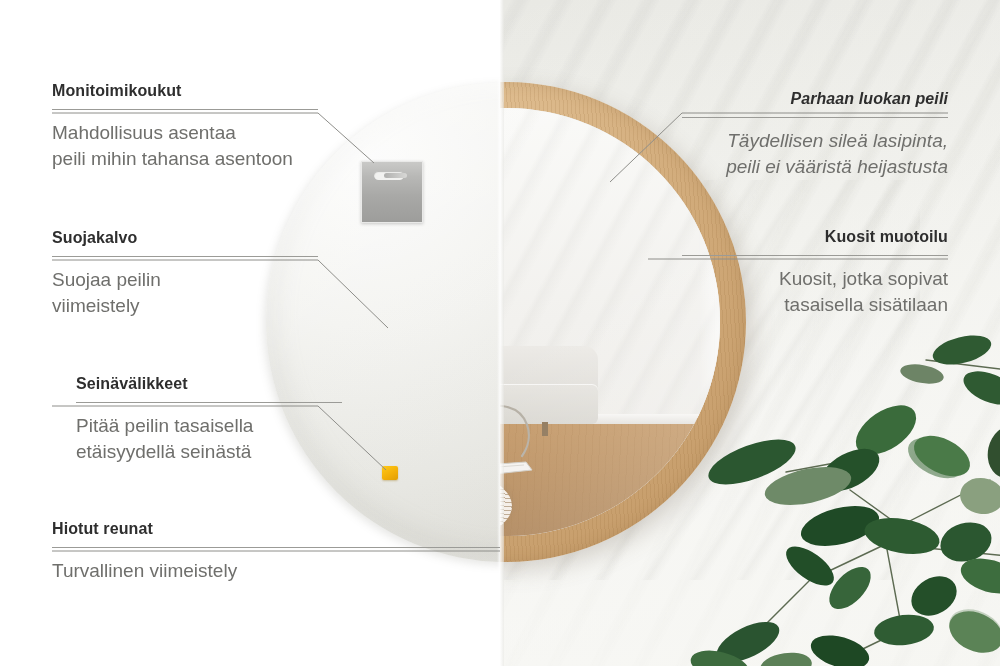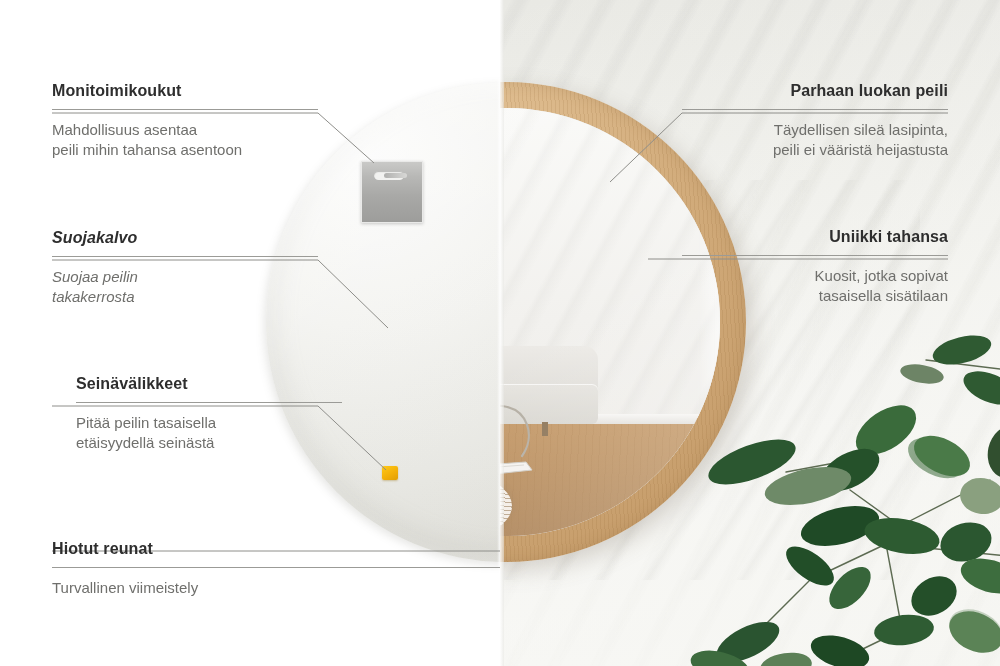--- a/index.html
+++ b/index.html
@@ -176,21 +176,21 @@
   .plant { position:absolute; left:690px; top:330px; width:320px; height:340px; }
 
   
   .callout { position:absolute; }
   .co-title {
     font-size:16px; font-weight:bold; color:#2e2e2e; letter-spacing:.1px;
     white-space:nowrap; line-height:1.1;
   }
   .co-rule { height:1px; background:#9b9b97; margin-top:9px; }
   .co-body {
-    font-size:15px; color:#6f6f6c; line-height:1.38; margin-top:10px;
+    font-size:19px; color:#6f6f6c; line-height:1.38; margin-top:10px;
     white-space:pre-line;
   }
   .left .co-title, .left .co-body { text-align:left; }
   .right .co-title, .right .co-body { text-align:right; }
 
   .leader { position:absolute; overflow:visible; pointer-events:none; }
   .leader line { stroke:#8e8e8a; stroke-width:1; }
 </style>
 </head>
 <body>
@@ -303,47 +303,47 @@
     <line x1="700" y1="259" x2="648" y2="259"></line>
   </svg>
 
   <div class="callout left" style="left:52px; top:82px; width:266px;">
     <div class="co-title">Monitoimikoukut</div>
     <div class="co-rule"></div>
     <div class="co-body">Mahdollisuus asentaa
 peili mihin tahansa asentoon</div>
   </div>
 
-  <div class="callout left" style="left:52px; top:229px; width:266px;font-style:italic;">
+  <div class="callout left" style="left:52px; top:229px; width:266px;">
     <div class="co-title">Suojakalvo</div>
     <div class="co-rule"></div>
     <div class="co-body">Suojaa peilin
-takakerrosta</div>
+viimeistely</div>
   </div>
 
   <div class="callout left" style="left:52px; top:375px; width:266px;margin-left:24px;">
     <div class="co-title">Seinävälikkeet</div>
     <div class="co-rule"></div>
     <div class="co-body">Pitää peilin tasaisella
 etäisyydellä seinästä</div>
   </div>
 
-  <div class="callout left" style="left:52px; top:540px; width:448px;">
+  <div class="callout left" style="left:52px; top:520px; width:448px;">
     <div class="co-title">Hiotut reunat</div>
     <div class="co-rule"></div>
     <div class="co-body">Turvallinen viimeistely</div>
   </div>
 
-  <div class="callout right" style="left:682px; top:82px; width:266px;">
+  <div class="callout right" style="left:682px; top:90px; width:266px;font-style:italic;">
     <div class="co-title">Parhaan luokan peili</div>
     <div class="co-rule"></div>
     <div class="co-body">Täydellisen sileä lasipinta,
 peili ei vääristä heijastusta</div>
   </div>
 
   <div class="callout right" style="left:682px; top:228px; width:266px;">
-    <div class="co-title">Uniikki tahansa</div>
+    <div class="co-title">Kuosit muotoilu</div>
     <div class="co-rule"></div>
     <div class="co-body">Kuosit, jotka sopivat
 tasaisella sisätilaan</div>
   </div>
 
 </div>
 
 </body></html>

